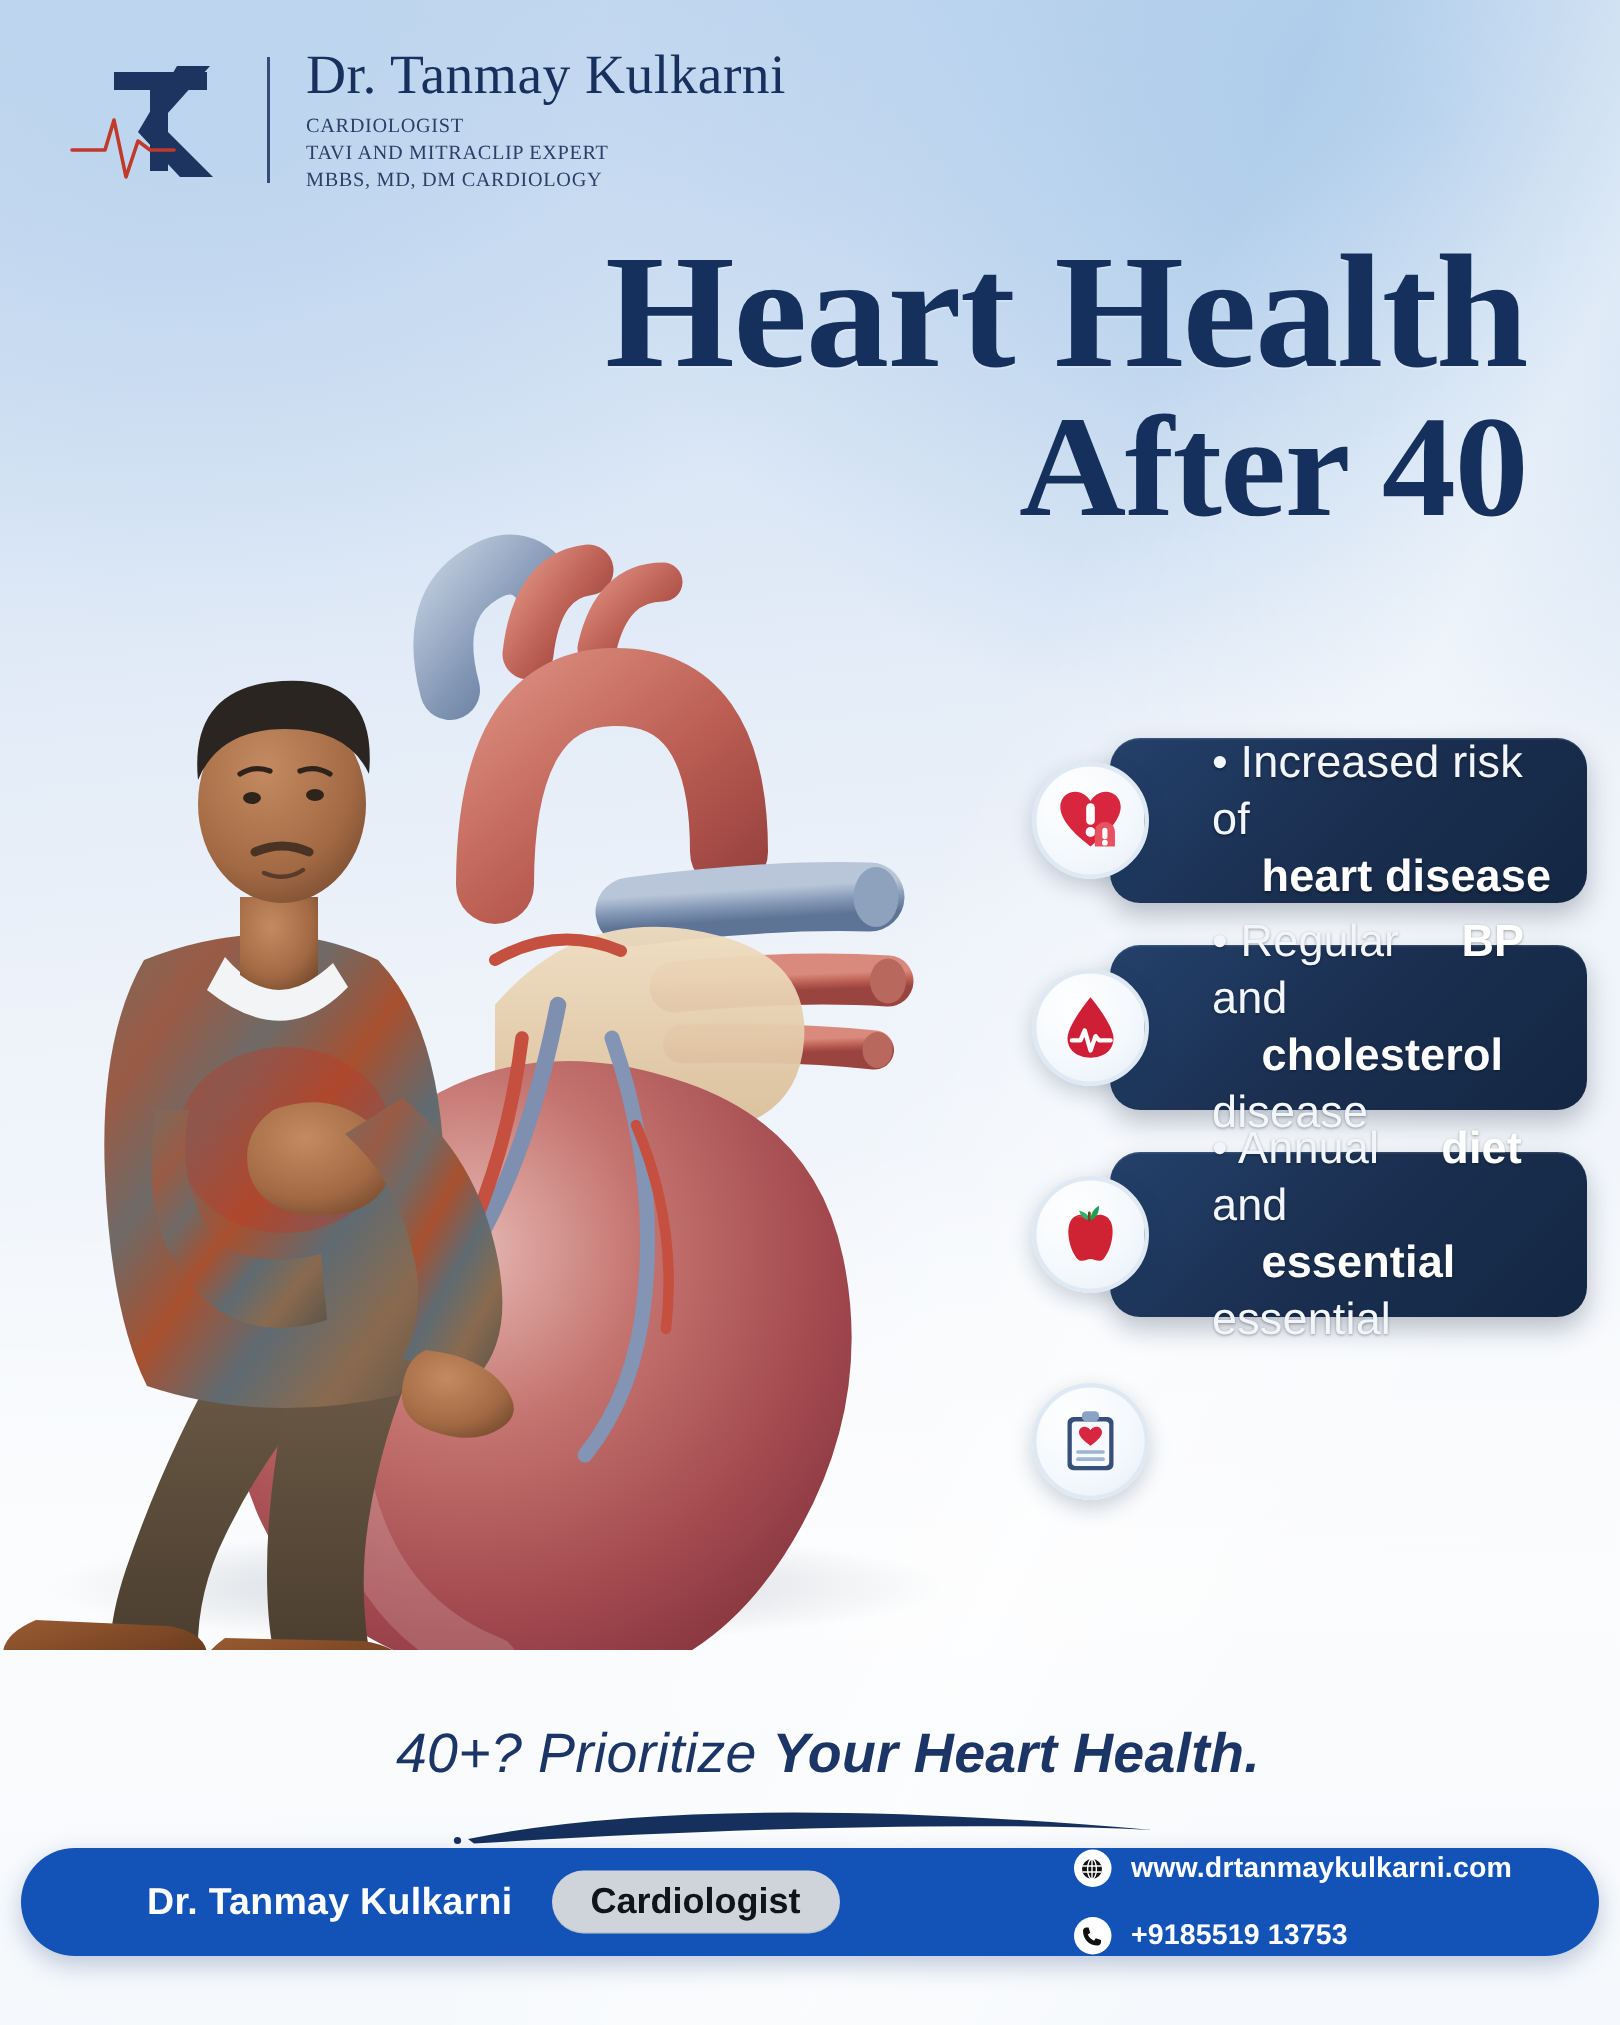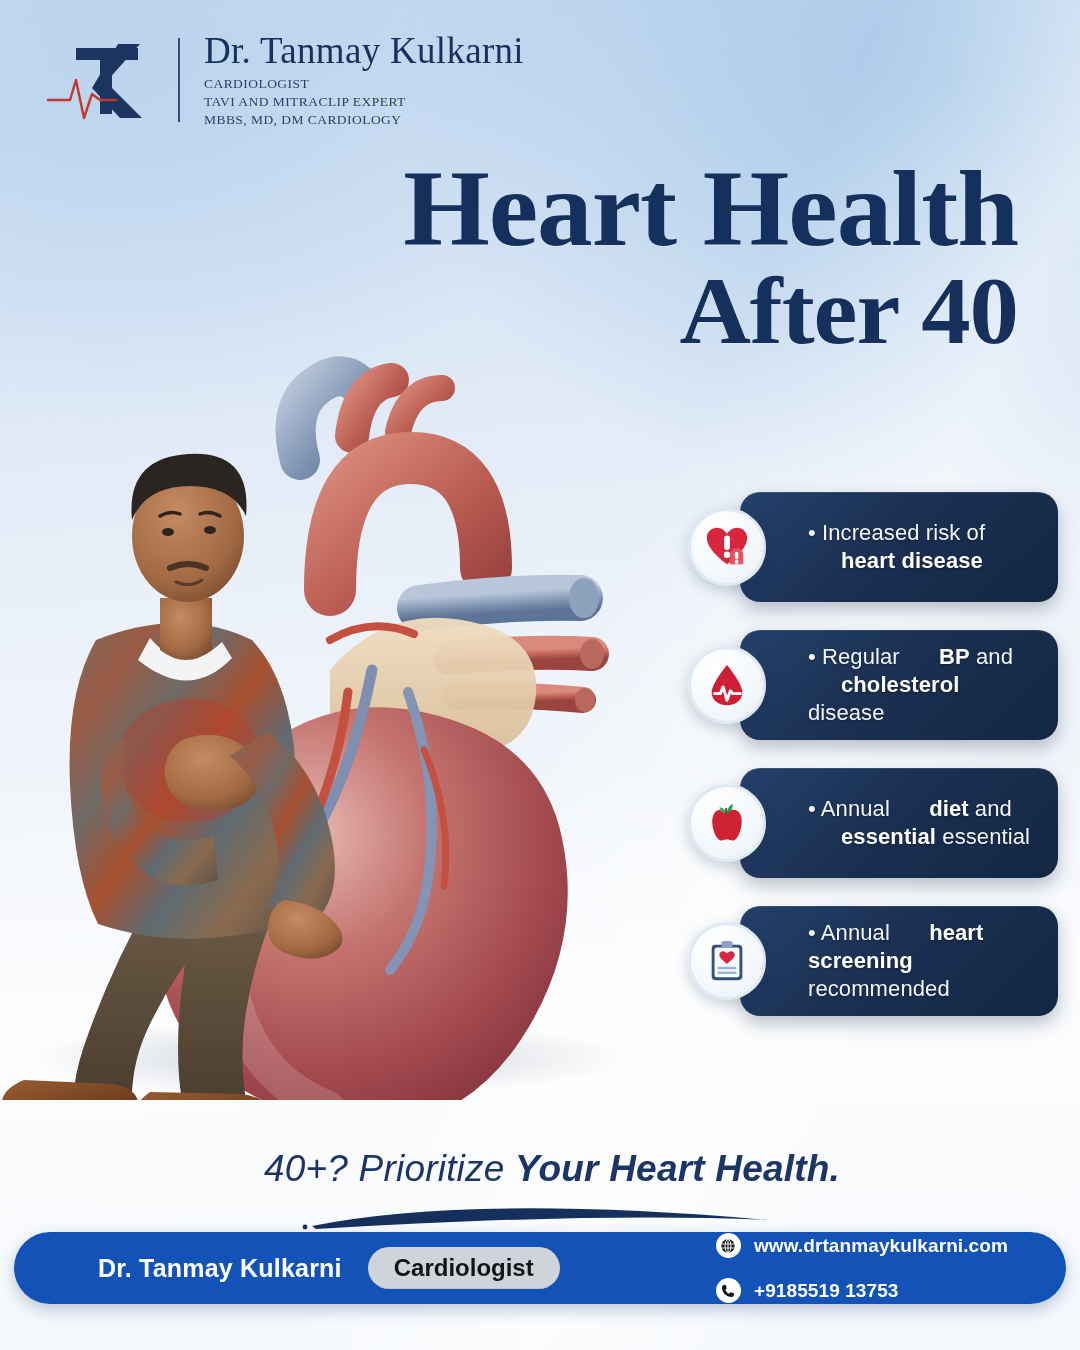--- a/index.html
+++ b/index.html
@@ -59,21 +59,21 @@
   .card{ position:relative; height:122px; display:flex; align-items:center; }
   .card-body{
     position:absolute; left:52px; right:0; top:6px; bottom:6px;
     background:linear-gradient(135deg,#24416b 0%, #1b3052 45%, #132743 100%);
     border-radius:20px;
     box-shadow:0 8px 18px rgba(20,40,70,.28), inset 0 1px 0 rgba(255,255,255,.10);
     display:flex; align-items:center;
     padding:0 18px 0 68px;
   }
   .card-text{
-    color:#f2f6fb; font-size:22px; line-height:1.26; letter-spacing:.1px;
+    color:#f2f6fb; font-size:30px; line-height:1.26; letter-spacing:.1px;
     text-shadow:0 1px 2px rgba(0,0,0,.35);
   }
   .card-text b{ font-weight:700; color:#ffffff;margin-left:33px; }
   .card-icon{
     position:absolute; left:0; top:50%; transform:translateY(-50%);
     width:78px; height:78px; border-radius:50%;
     background:radial-gradient(circle at 34% 28%, #ffffff 0%, #f4f8fc 60%, #e6eef7 100%);
     border:3px solid #dfe9f4;
     box-shadow:0 5px 14px rgba(24,48,84,.22);
     display:flex; align-items:center; justify-content:center; z-index:3;
@@ -331,27 +331,20 @@
           <path d="M24 13 C20 9 13 9 10 15 C6.5 22 10 36 15 41 C18 44 21 41 24 41 C27 41 30 44 33 41 C38 36 41.5 22 38 15 C35 9 28 9 24 13 Z" fill="#cf2233"></path>
           <path d="M24 13 C21 10 16 9.5 12.5 13 C16 11 20 12 24 15 Z" fill="#e0505c" opacity=".6"></path>
           <path d="M24 14 C24 10 26 6 30 4 C30 9 28 13 24 14 Z" fill="#1f9e55"></path>
           <path d="M24 14 C23 11 20 8 16 7.5 C17.5 11.5 20 14 24 14 Z" fill="#27b463"></path>
           <path d="M23.2 14 L23.2 9" stroke="#6b4a24" stroke-width="2" stroke-linecap="round"></path>
         </svg>
       </div>
     </div>
 
     <div class="card">
-      <div class="card-body">
-        <div class="card-text">
-          <span>•</span>
-          <span>Annual </span><b>heart screening</b><br>
-          <span> recommended</span>
-        </div>
-      </div>
       <div class="card-icon">
         <svg viewBox="0 0 48 48" xmlns="http://www.w3.org/2000/svg">
           <rect x="8" y="7" width="32" height="37" rx="4" fill="#36507a"></rect>
           <rect x="11" y="10" width="26" height="31" rx="2.5" fill="#f7fafd"></rect>
           <rect x="18" y="3" width="12" height="7" rx="3" fill="#8aa2c4"></rect>
           <path d="M24 27 C18 22.5 16 20 16 17.6 C16 15.2 17.8 13.7 19.8 13.7 C21.4 13.7 23.2 14.8 24 16.1 C24.8 14.8 26.6 13.7 28.2 13.7 C30.2 13.7 32 15.2 32 17.6 C32 20 30 22.5 24 27 Z" fill="#d7263d"></path>
           <rect x="14" y="30" width="20" height="2.6" rx="1.3" fill="#9fb4d0"></rect>
           <rect x="14" y="35" width="20" height="2.6" rx="1.3" fill="#9fb4d0"></rect>
         </svg>
       </div>

